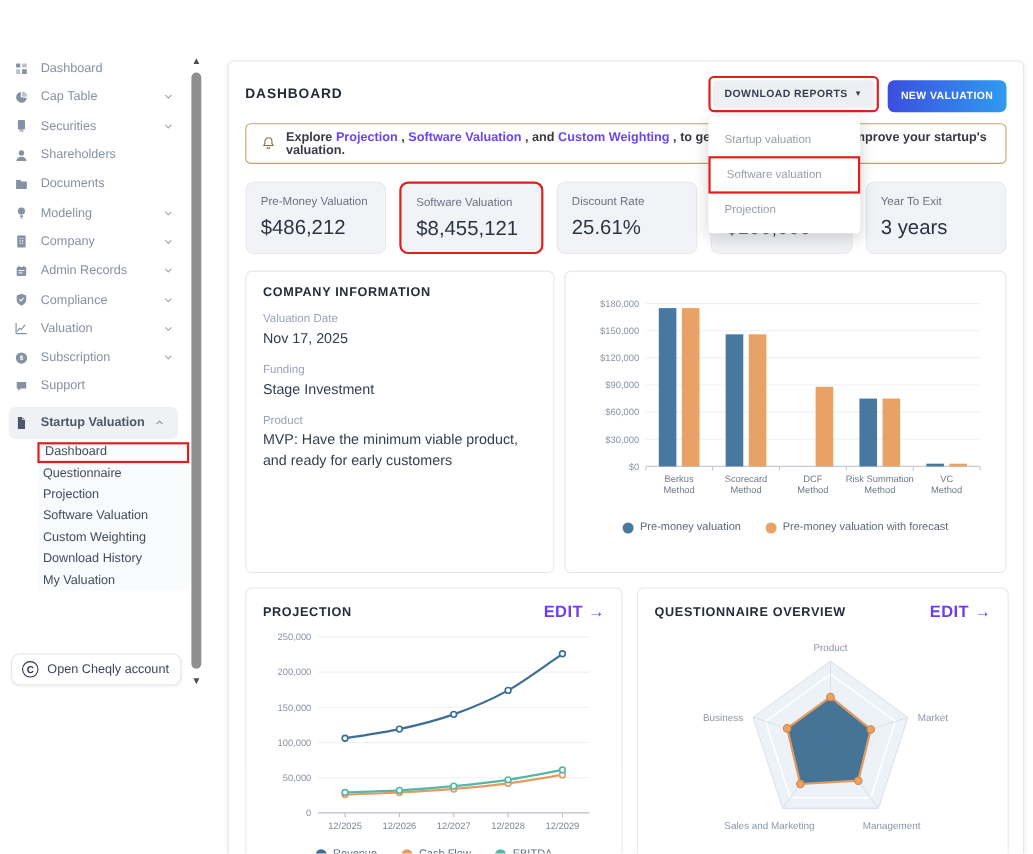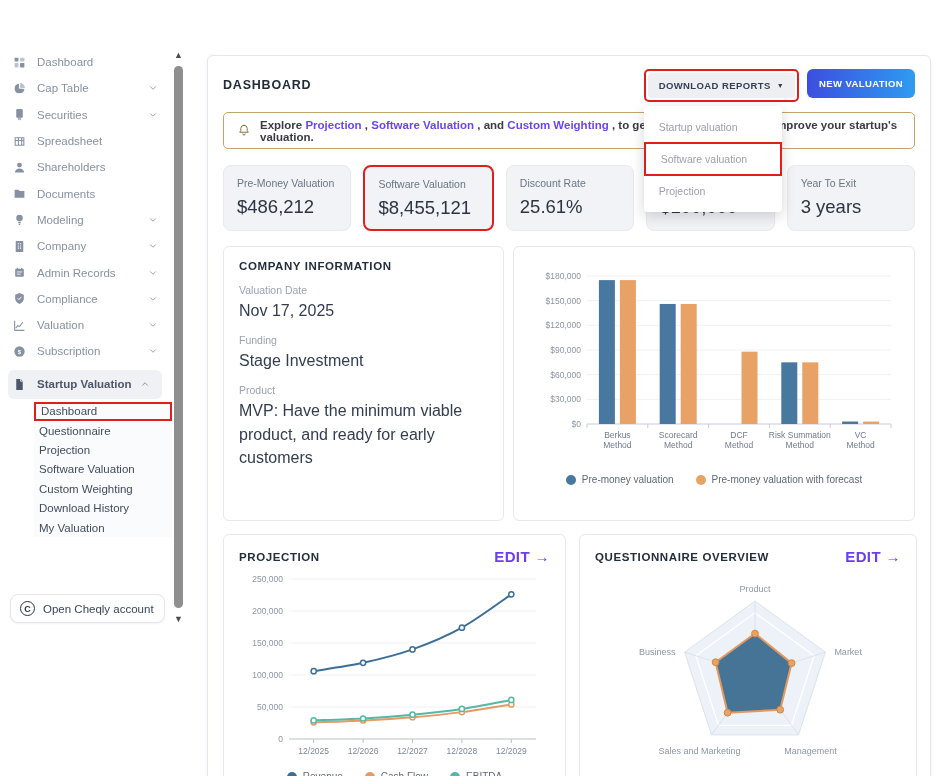--- a/index.html
+++ b/index.html
@@ -35,21 +35,21 @@
   .sb-thumb { position:absolute; left:2px; top:16px; bottom:16px; width:9px;
     background:#8f8f8f; border-radius:5px; }
 
   
   main { position:absolute; left:207px; top:15px; width:724px; height:753px;
     background:#fff; border:1px solid #e4e7ec; border-radius:6px;
     box-shadow:0 1px 4px rgba(16,24,40,.06); padding:14px 15px; }
   .panel-head { display:flex; justify-content:space-between; align-items:center; height:30px;
     position:relative; z-index:60; }
   .page-title { font-size:12.5px; font-weight:bold; color:#222b3a; letter-spacing:.8px; }
-  .head-actions { display:flex; gap:8px; align-items:flex-start;padding-left:47px; }
+  .head-actions { display:flex; gap:8px; align-items:flex-end;padding-left:47px; }
   .anno { border:2px solid #e01e1c !important; }
   .dl-wrap { position:relative; border:2px solid #e01e1c; padding:2px; border-radius:5px; }
   .btn-dl { background:#edeff2; border:none; padding:7px 11px; font-size:9.5px; font-weight:bold;
     color:#333f52; letter-spacing:.4px; border-radius:4px; display:flex; gap:6px; align-items:center;
     cursor:pointer; font-family:inherit; white-space:nowrap; }
   .btn-dl .caret { font-size:7px; color:#333f52; }
   .btn-new { background:linear-gradient(90deg,#3c4ee0,#2f9bf0); color:#fff; font-size:9.5px;
     font-weight:bold; letter-spacing:.4px; padding:9px 12px; border-radius:6px; border:none;
     cursor:pointer; font-family:inherit; white-space:nowrap; }
   .dropdown { position:absolute; top:calc(100% + 6px); left:-2px; width:138px; background:#fff;
@@ -74,21 +74,21 @@
   .p-company { width:303px; height:275px; }
   .p-methods { flex:1; height:275px; }
   .p-proj   { width:343px; height:270px; }
   .p-quest  { flex:1; height:270px; }
   .p-title { font-size:11.5px; font-weight:bold; color:#232d3c; letter-spacing:.6px; }
   .p-title-row { display:flex; justify-content:space-between; align-items:center; }
   .edit-link { color:#6c3ef0; font-weight:bold; font-size:15px; letter-spacing:.4px; cursor:pointer; }
 
   .field { margin-top:12px; }
   .f-lbl { font-size:10.5px; color:#9aa3b3; }
-  .f-val { font-size:16px; color:#323d4f; margin-top:3px; line-height:1.45; }
+  .f-val { font-size:13px; color:#323d4f; margin-top:3px; line-height:1.45; }
 
   svg text { font-family:"Liberation Sans","DejaVu Sans",sans-serif; }
   .chart-svg { display:block; margin-top:4px; }
   .legend { display:flex; justify-content:center; gap:22px; margin-top:4px; font-size:10px;
     color:#5d6876; align-items:center; }
   .legend .entry { display:flex; align-items:center; }
   .dot { width:10px; height:10px; border-radius:50%; display:inline-block; margin-right:6px; }
 </style>
 </head>
 <body>
@@ -121,26 +121,20 @@
             <rect x="6" y="2" width="12" height="16" rx="2"></rect>
             <path d="M9 18 v5 l3-2 3 2 v-5 Z" opacity=".7"></path>
           </svg>
           <span>Securities</span>
           <svg viewBox="0 0 24 24" fill="currentColor" class="chev">
             <polyline points="6 9 12 15 18 9" fill="none" stroke="currentColor" stroke-width="2.4" stroke-linecap="round" stroke-linejoin="round"></polyline>
           </svg>
         </div>
         <div class="side-item">
           <svg viewBox="0 0 24 24" fill="currentColor" class="icon">
-            <path d="M4 5 h16 v14 h-16 Z M4 10 h16 M10 5 v14 M16 5 v14" fill="none" stroke="currentColor" stroke-width="2"></path>
-          </svg>
-          <span>Spreadsheet</span>
-        </div>
-        <div class="side-item">
-          <svg viewBox="0 0 24 24" fill="currentColor" class="icon">
             <circle cx="12" cy="7.5" r="4.5"></circle>
             <path d="M3.5 21 a8.5 7 0 0 1 17 0 Z"></path>
           </svg>
           <span>Shareholders</span>
         </div>
         <div class="side-item">
           <svg viewBox="0 0 24 24" fill="currentColor" class="icon">
             <path d="M3 5 h7 l2 2.5 h9 V20 H3 Z"></path>
           </svg>
           <span>Documents</span>
@@ -199,20 +193,26 @@
         </div>
         <div class="side-item">
           <svg viewBox="0 0 24 24" fill="currentColor" class="icon">
             <circle cx="12" cy="12" r="9.5"></circle>
             <text x="12" y="16" text-anchor="middle" font-size="11" fill="#fff" font-weight="bold">$</text>
           </svg>
           <span>Subscription</span>
           <svg viewBox="0 0 24 24" fill="currentColor" class="chev">
             <polyline points="6 9 12 15 18 9" fill="none" stroke="currentColor" stroke-width="2.4" stroke-linecap="round" stroke-linejoin="round"></polyline>
           </svg>
+        </div>
+        <div class="side-item">
+          <svg viewBox="0 0 24 24" fill="currentColor" class="icon">
+            <path d="M4 4 h16 v11 h-9 l-4.5 4 v-4 H4 Z"></path>
+          </svg>
+          <span>Support</span>
         </div>
       </div>
     <div class="active-row">
       <span class="icon" id="active-icon"><svg viewBox="0 0 24 24" fill="currentColor">
             <path d="M6 2 h8 l4 4 v16 H6 Z"></path>
             <path d="M14 2 v4 h4" fill="none" stroke="#fff" stroke-width="1.4"></path>
           </svg></span>
       <span>Startup Valuation</span>
       <span class="chev" id="active-chev"><svg viewBox="0 0 24 24" fill="currentColor">
             <polyline points="6 9 12 15 18 9" fill="none" stroke="currentColor" stroke-width="2.4" stroke-linecap="round" stroke-linejoin="round"></polyline>

